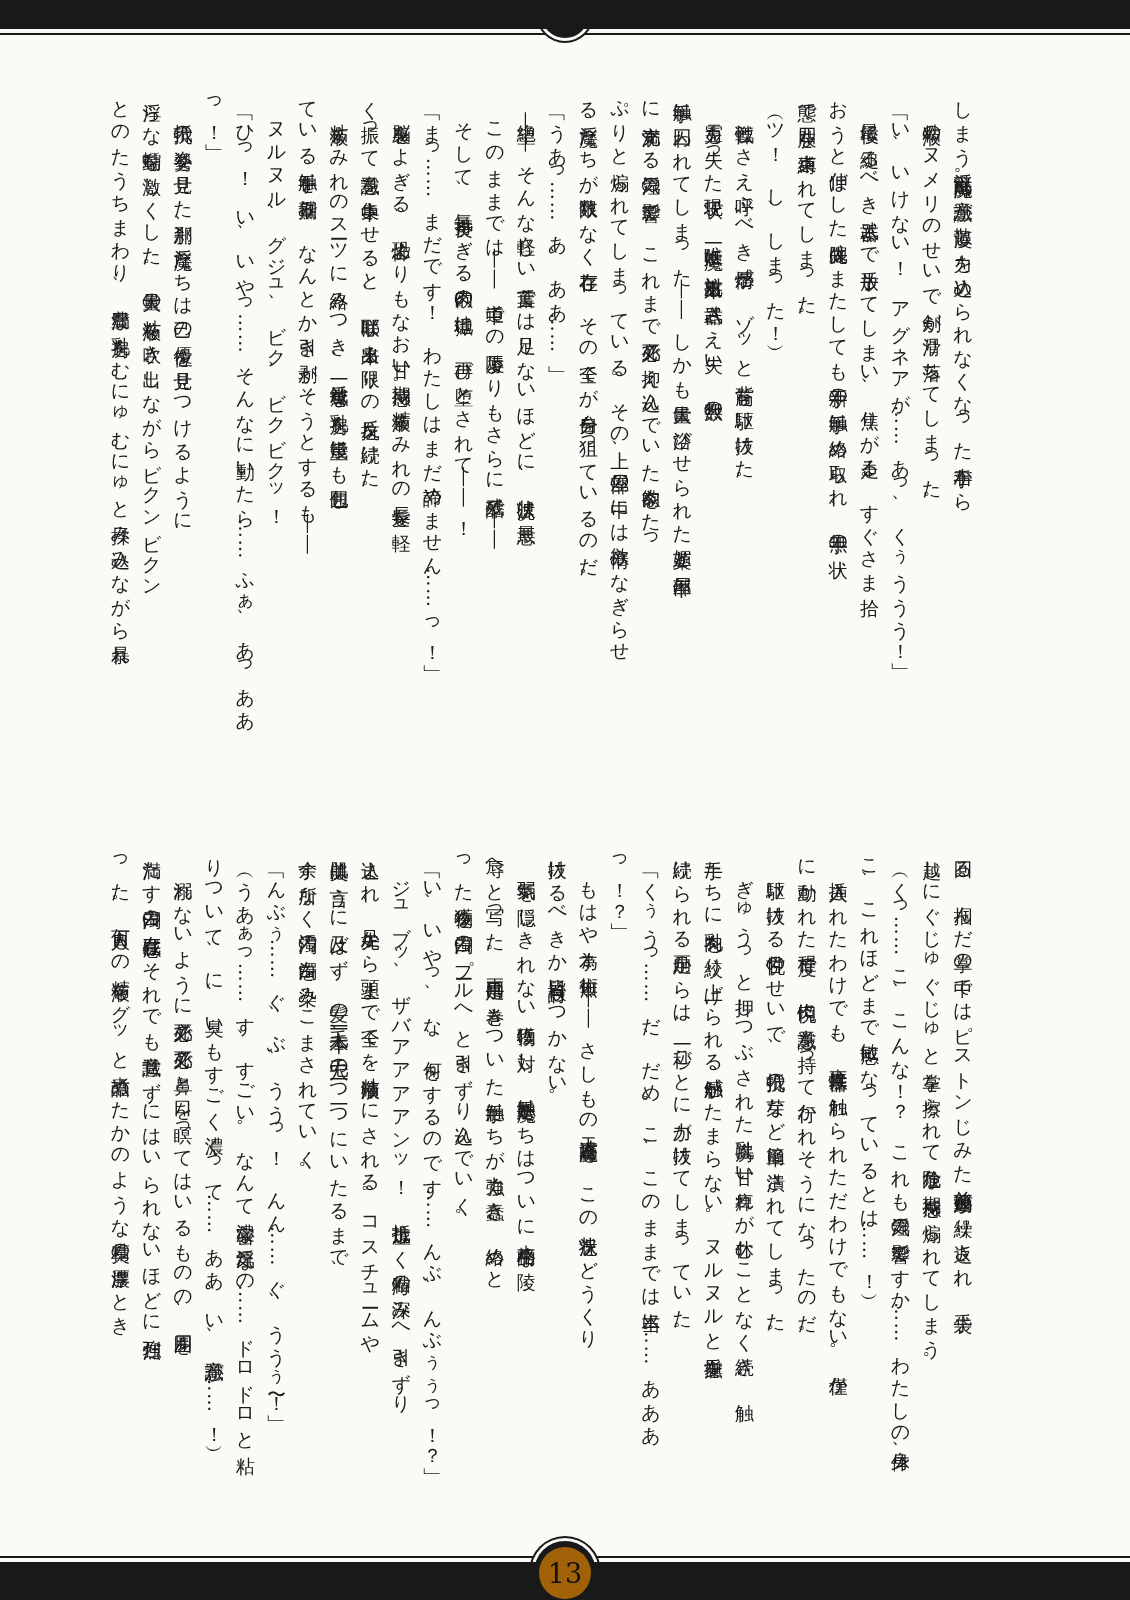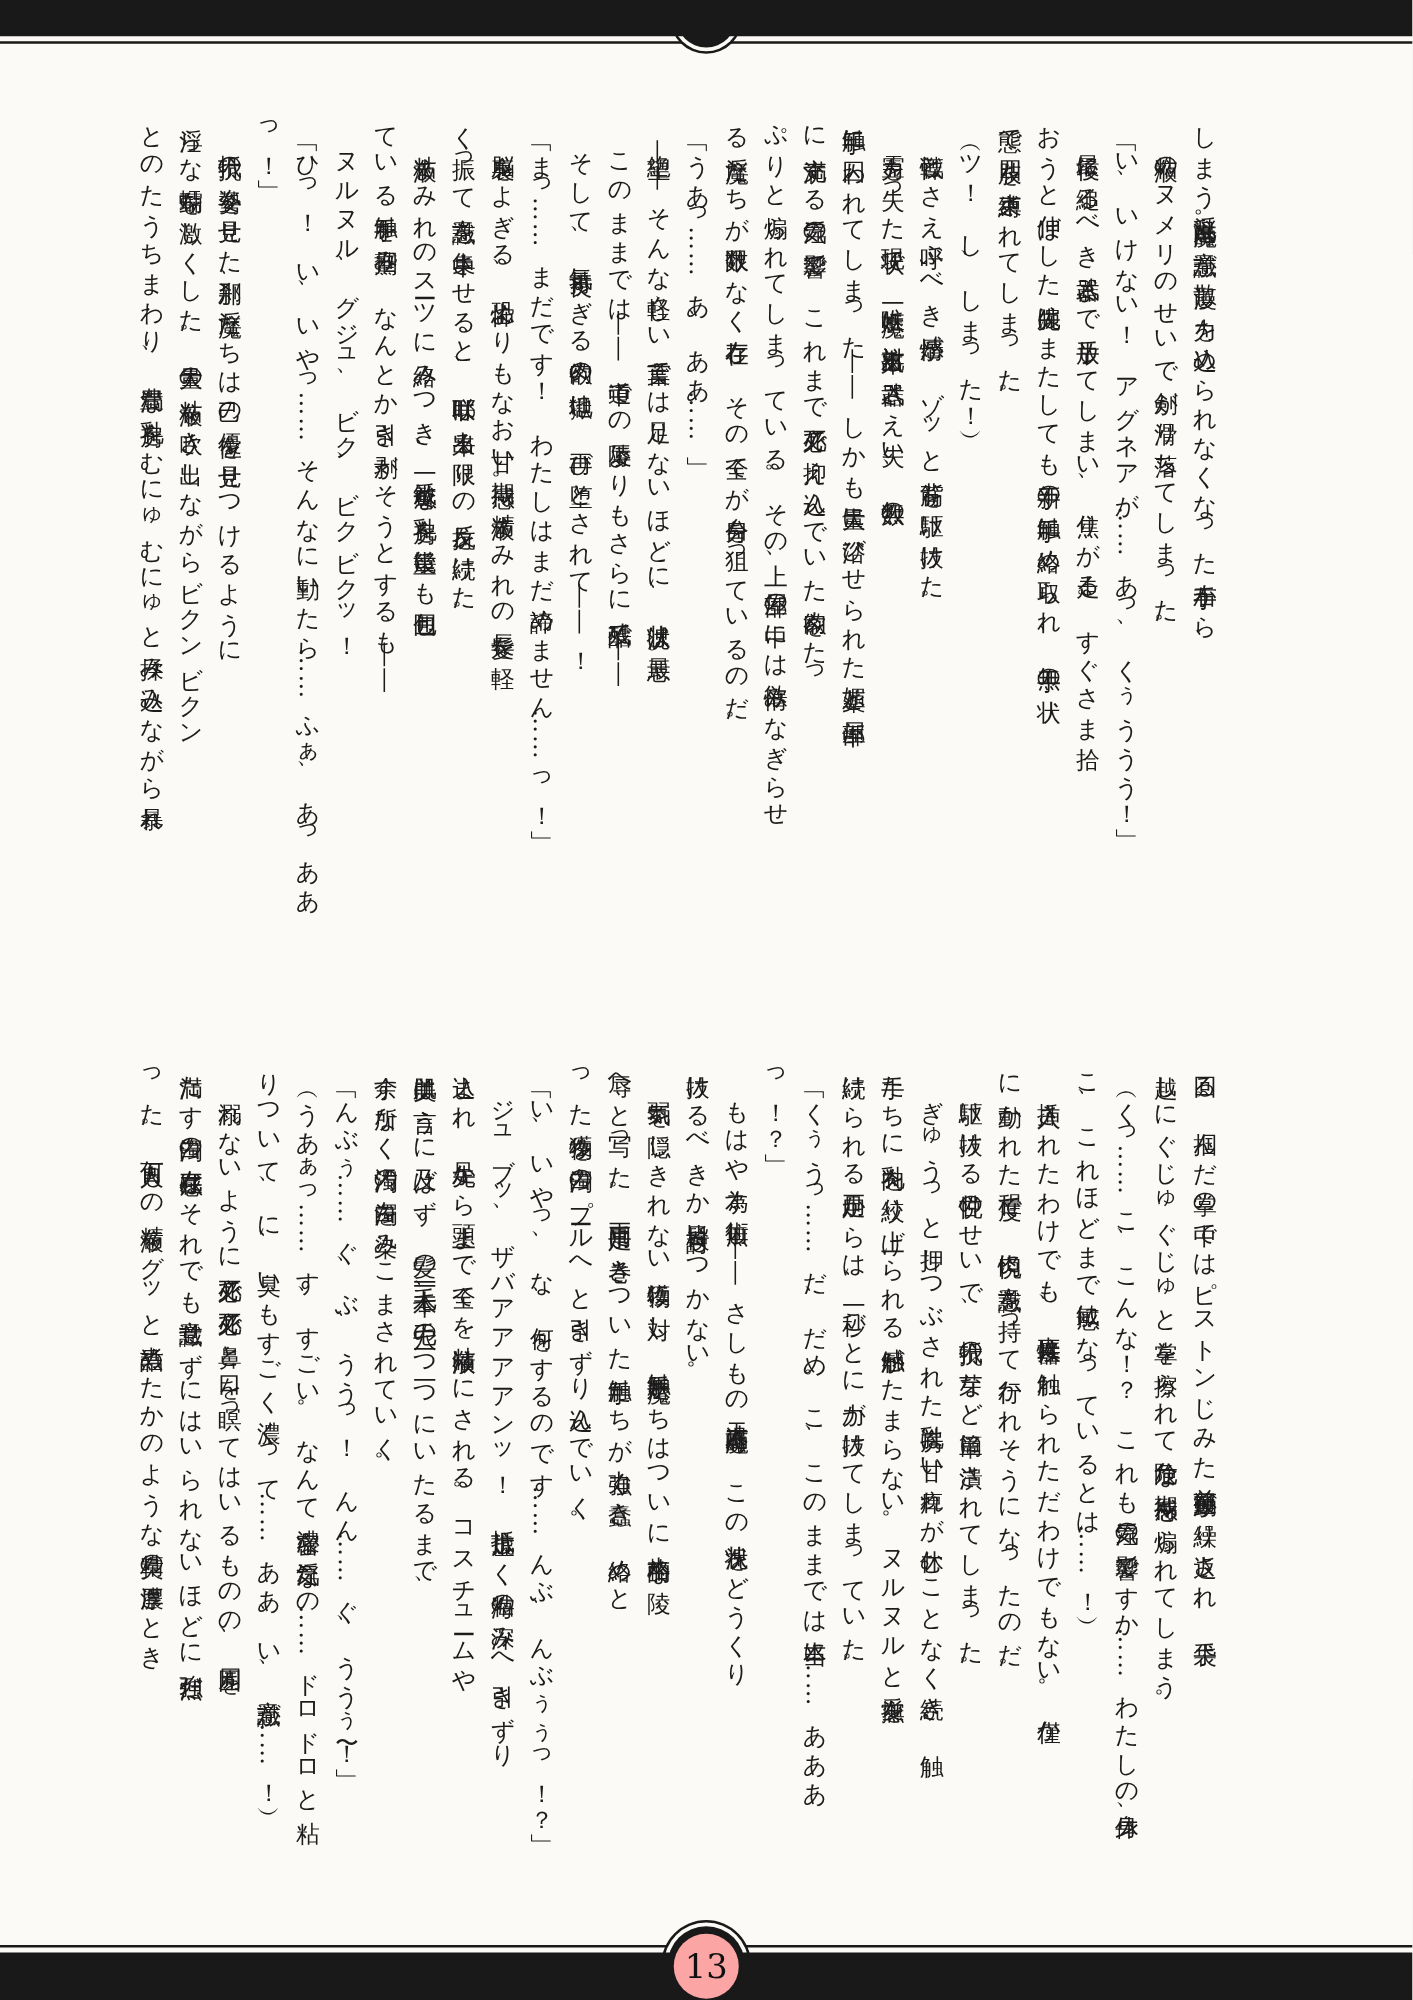--- a/index.html
+++ b/index.html
@@ -42,21 +42,21 @@
   .bump-bottom {
     position: absolute; left: 534px; top: 1541px;
     width: 62px; height: 62px; border-radius: 50%;
     background: #191919;
     box-shadow: 0 0 0 3px #fbfaf6, 0 0 0 5px #191919;
     z-index: 2;
   }
   .page-circle {
     position: absolute; left: 539px; top: 1547px;
     width: 52px; height: 52px; border-radius: 50%;
-    background: #fca5a5;
+    background: #a16207;
     display: flex; align-items: center; justify-content: center;
     z-index: 4;
   }
   .page-circle span {
     font-family: "DejaVu Serif", serif;
     font-size: 27px; color: #111; line-height: 1;
   }
   
   .vblock {
     position: absolute;

